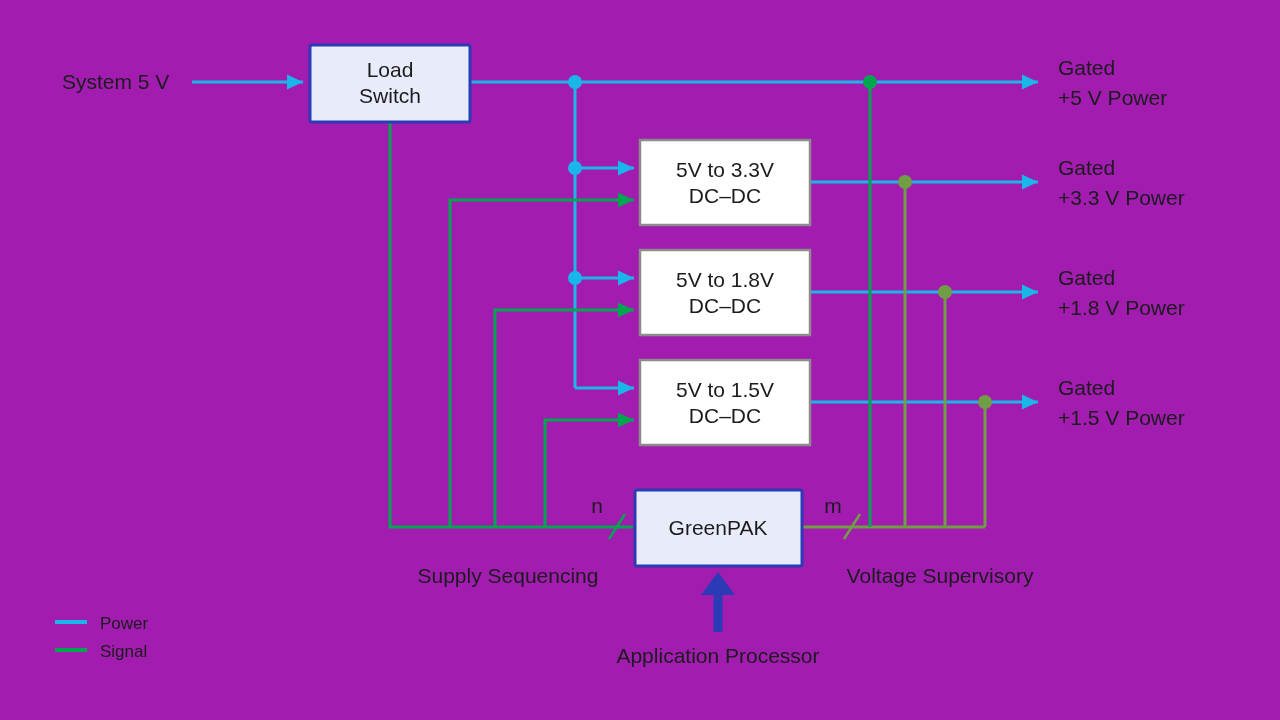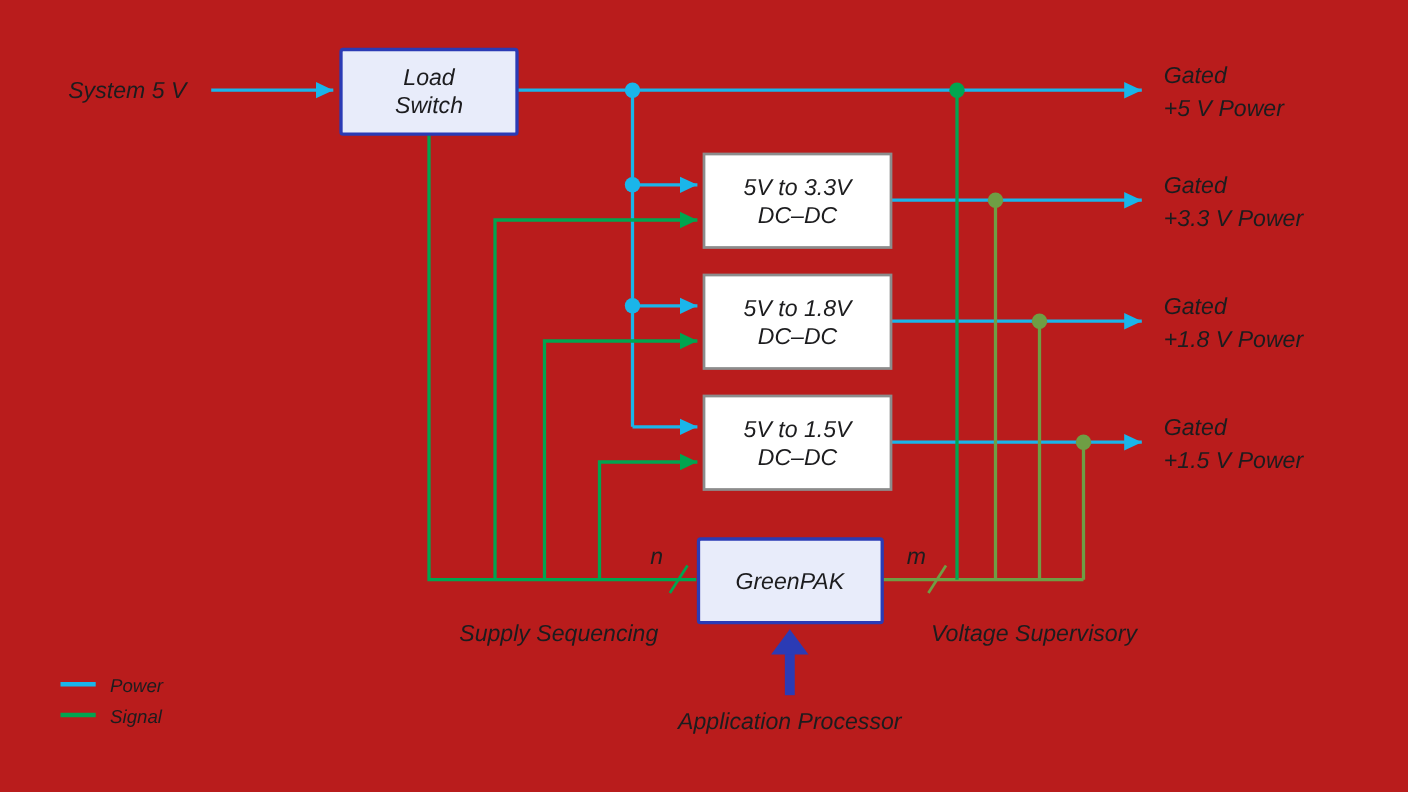--- a/index.html
+++ b/index.html
@@ -1,22 +1,21 @@
 <!DOCTYPE html>
 <html><head>
 <meta charset="utf-8">
 <style>
   html, body { margin: 0; padding: 0; background: #ffffff; }
   .stage {
     position: relative;
     width: 1280px;
     height: 720px;
-    background: #b91c1c;
+    background: #a21caf;
     overflow: hidden;
-    font-style: italic;
   }
   svg text {
     font-family: "Liberation Sans", "DejaVu Sans", sans-serif;
     fill: #1C1C1E;
   }
   .t21 { font-size: 21px; }
   .t17 { font-size: 17px; }
   .wire { fill: none; stroke-width: 3; stroke-linecap: butt; stroke-linejoin: miter; }
   .wire-power { stroke: #1AB5EA; }
   .wire-signal { stroke: #00A550; }

